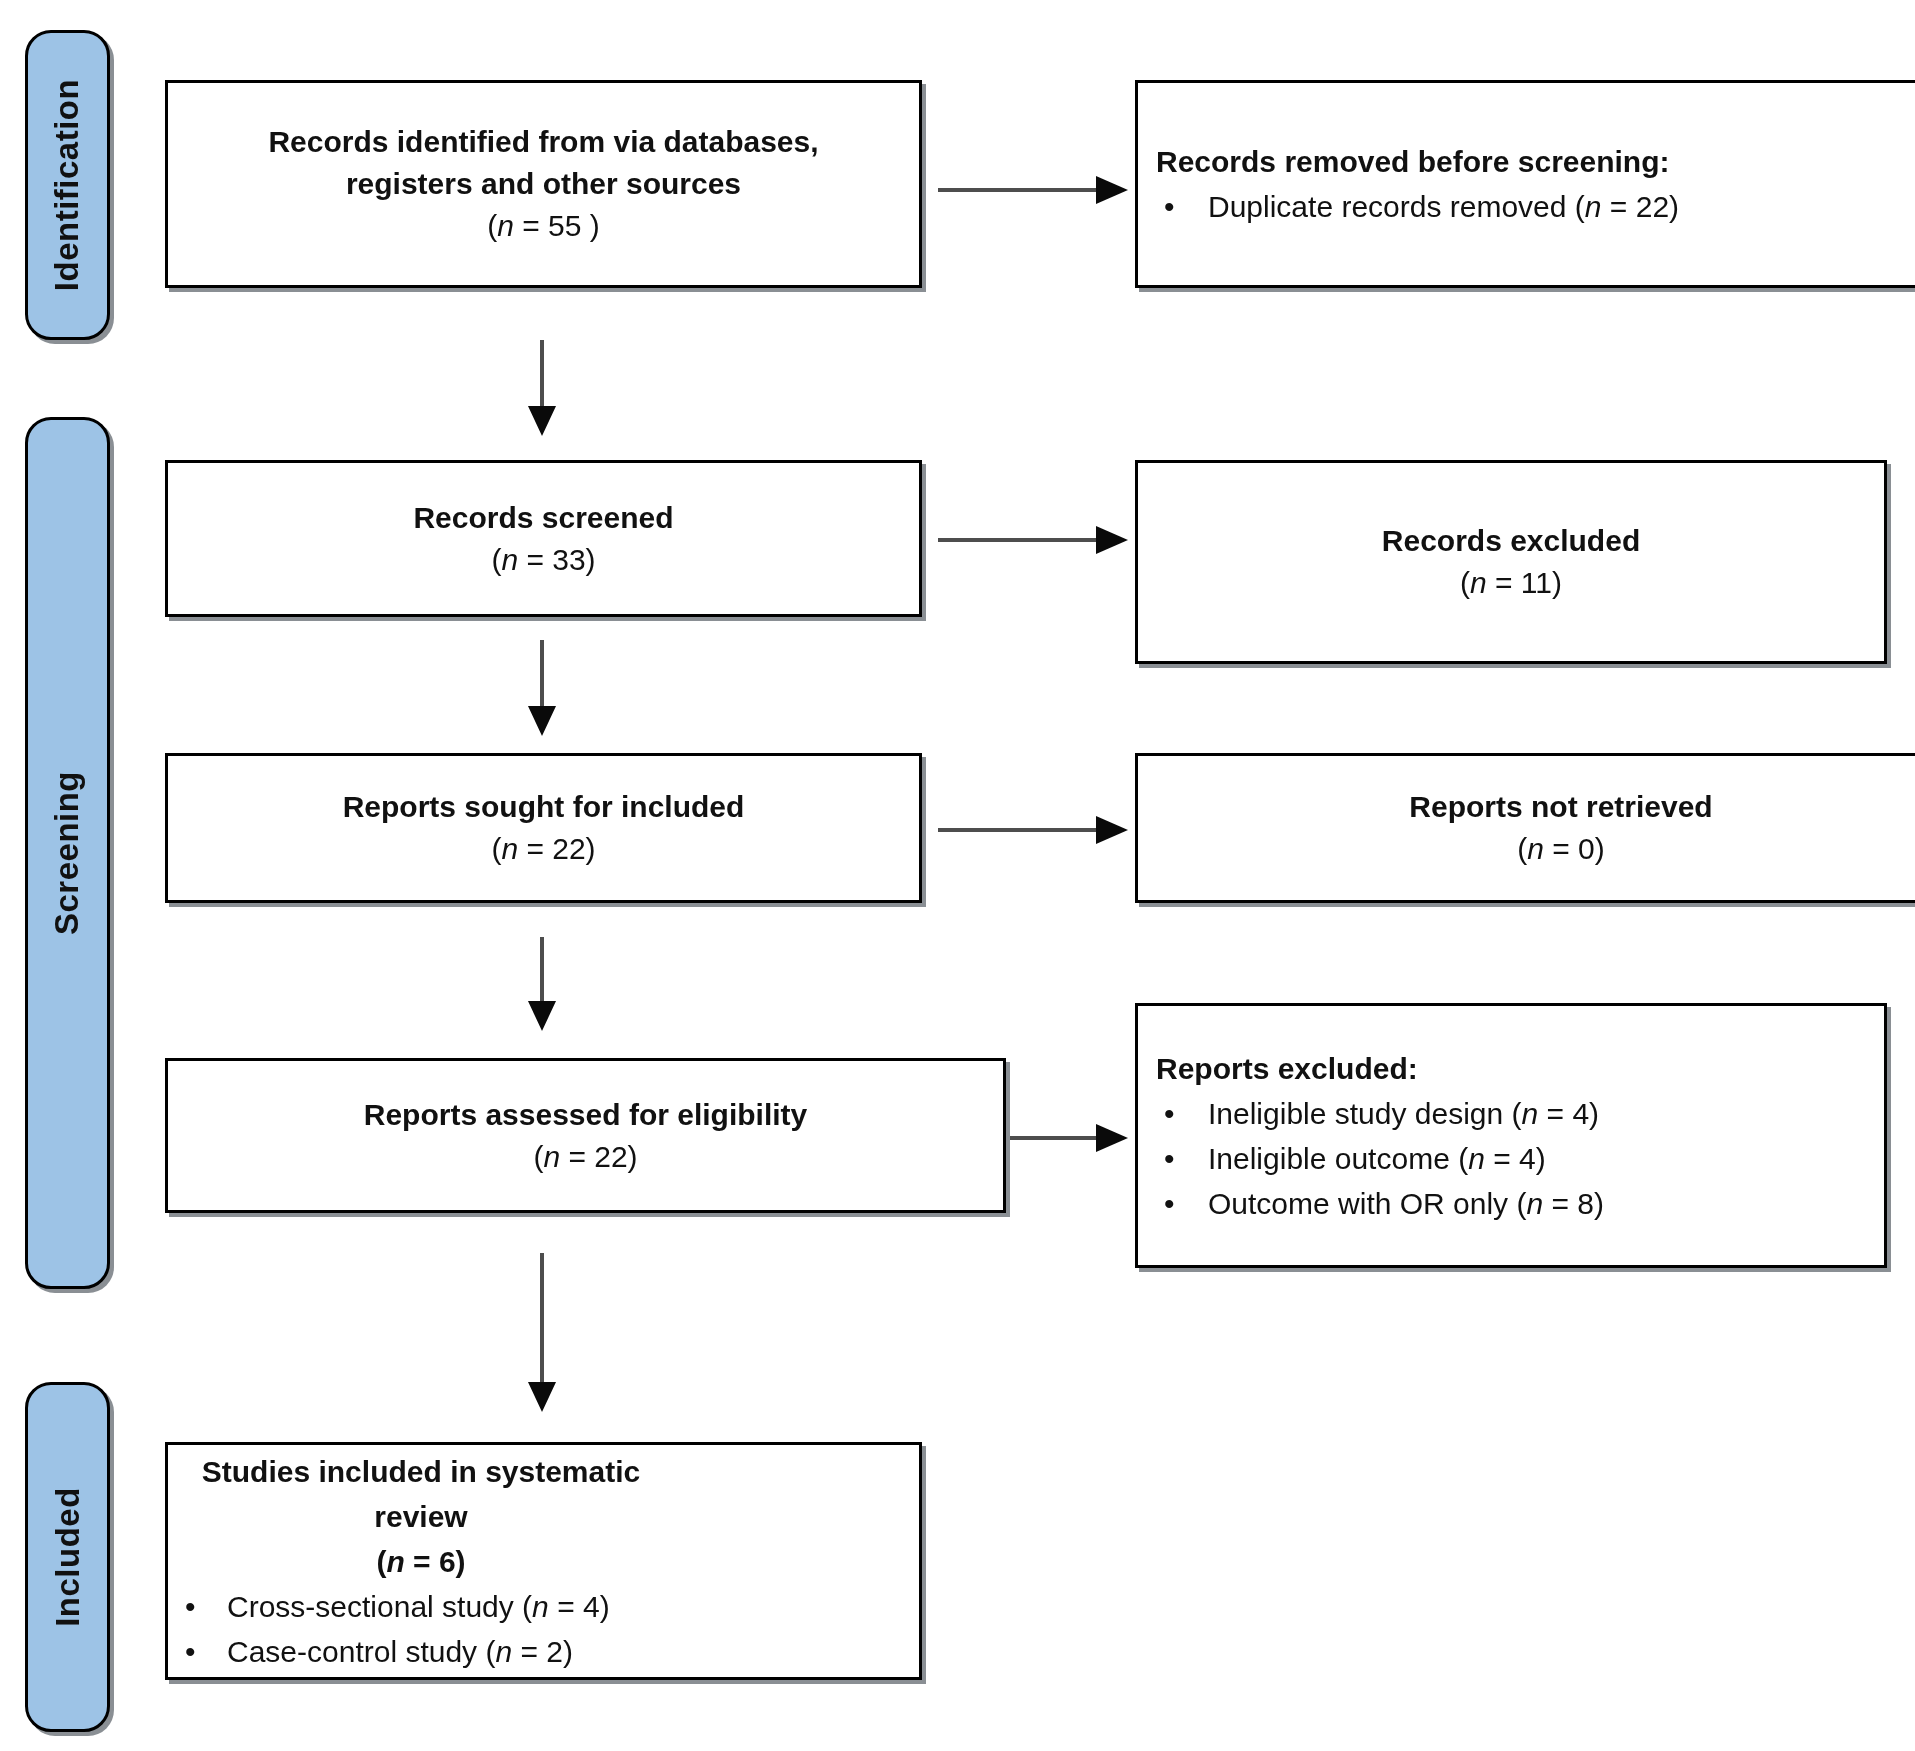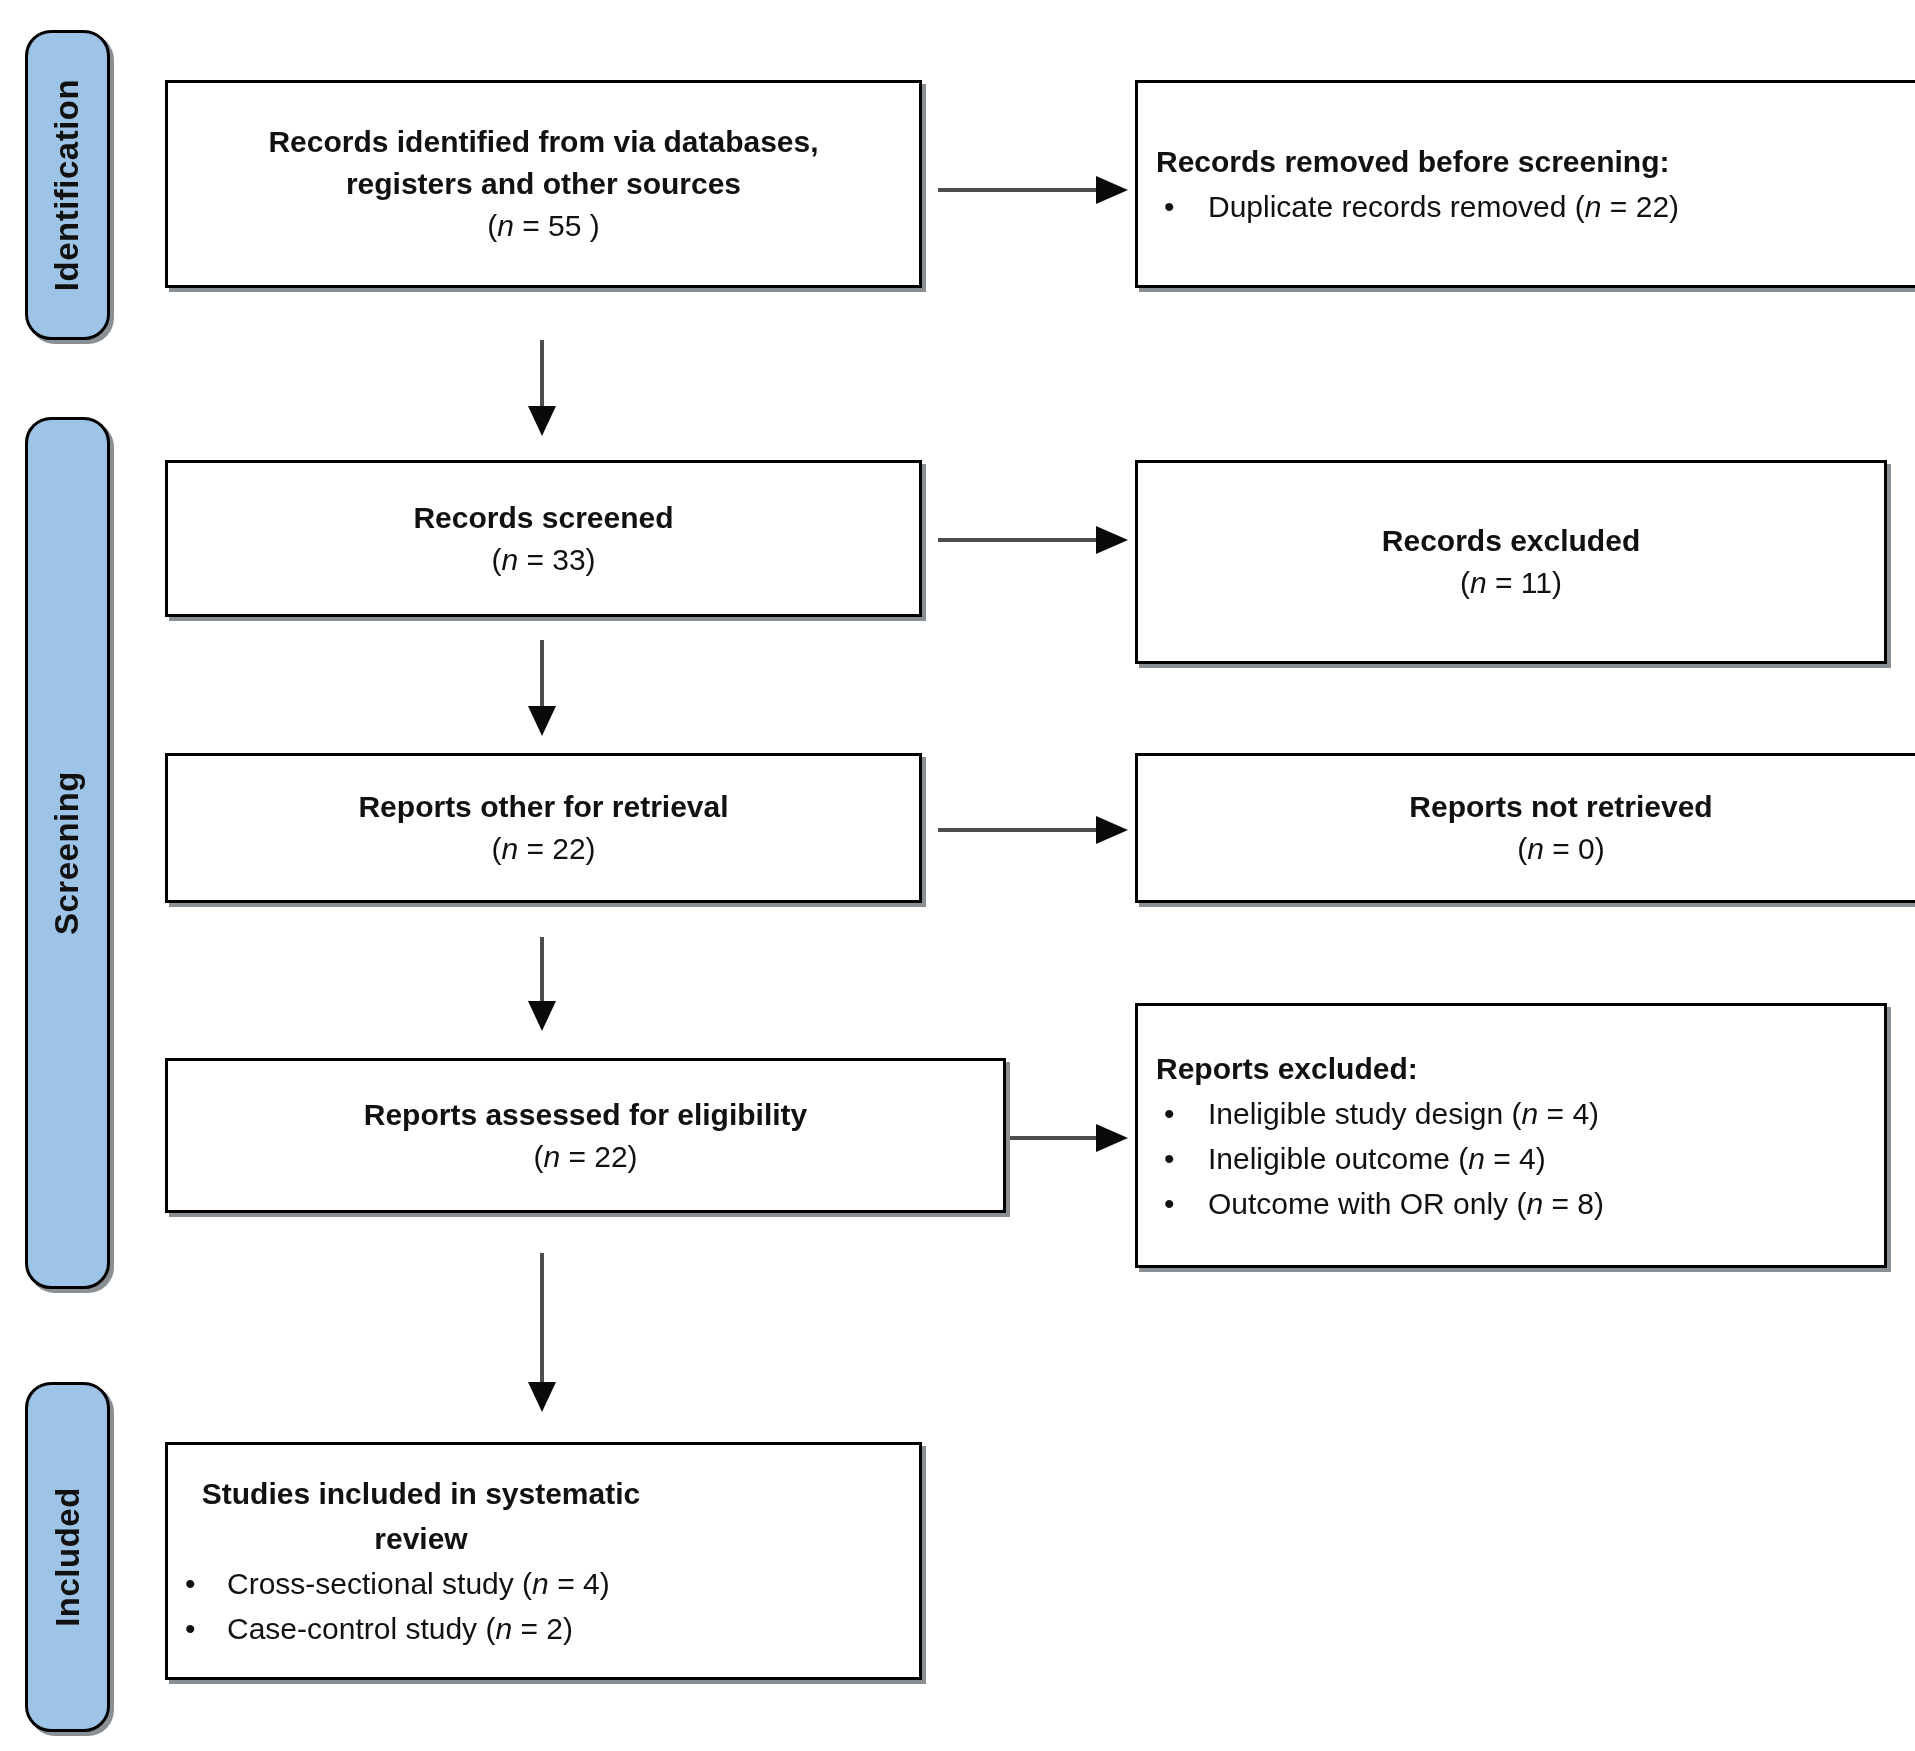--- a/index.html
+++ b/index.html
@@ -152,21 +152,21 @@
   <div class="box center" id="box-screened">
     <div class="title">Records screened</div>
     <div class="count">(<i>n</i> = 33)</div>
   </div>
   <div class="box center" id="box-excluded">
     <div class="title">Records excluded</div>
     <div class="count">(<i>n</i> = 11)</div>
   </div>
 
   <div class="box center" id="box-sought">
-    <div class="title">Reports other for retrieval</div>
+    <div class="title">Reports sought for included</div>
     <div class="count">(<i>n</i> = 22)</div>
   </div>
   <div class="box center" id="box-notretrieved">
     <div class="title">Reports not retrieved</div>
     <div class="count">(<i>n</i> = 0)</div>
   </div>
 
   <div class="box center" id="box-assessed">
     <div class="title">Reports assessed for eligibility</div>
     <div class="count">(<i>n</i> = 22)</div>
@@ -176,20 +176,21 @@
     <ul class="bullets">
       <li>Ineligible study design (<i>n</i> = 4)</li>
       <li>Ineligible outcome (<i>n</i> = 4)</li>
       <li>Outcome with OR only (<i>n</i> = 8)</li>
     </ul>
   </div>
 
   <div class="box left-list" id="box-included">
     <div class="head-wrap">
       <div class="title">Studies included in systematic review</div>
+      <div class="count bold">(<i>n</i> = 6)</div>
     </div>
     <ul class="bullets">
       <li>Cross-sectional study (<i>n</i> = 4)</li>
       <li>Case-control study (<i>n</i> = 2)</li>
     </ul>
   </div>
 
 </div>
 
 </body></html>

